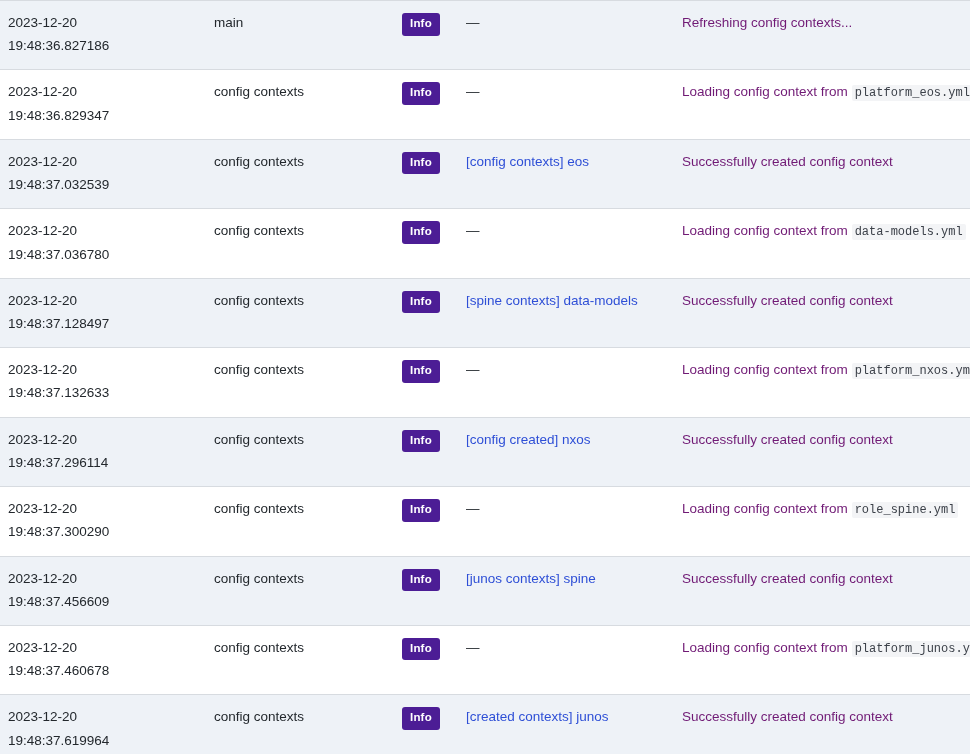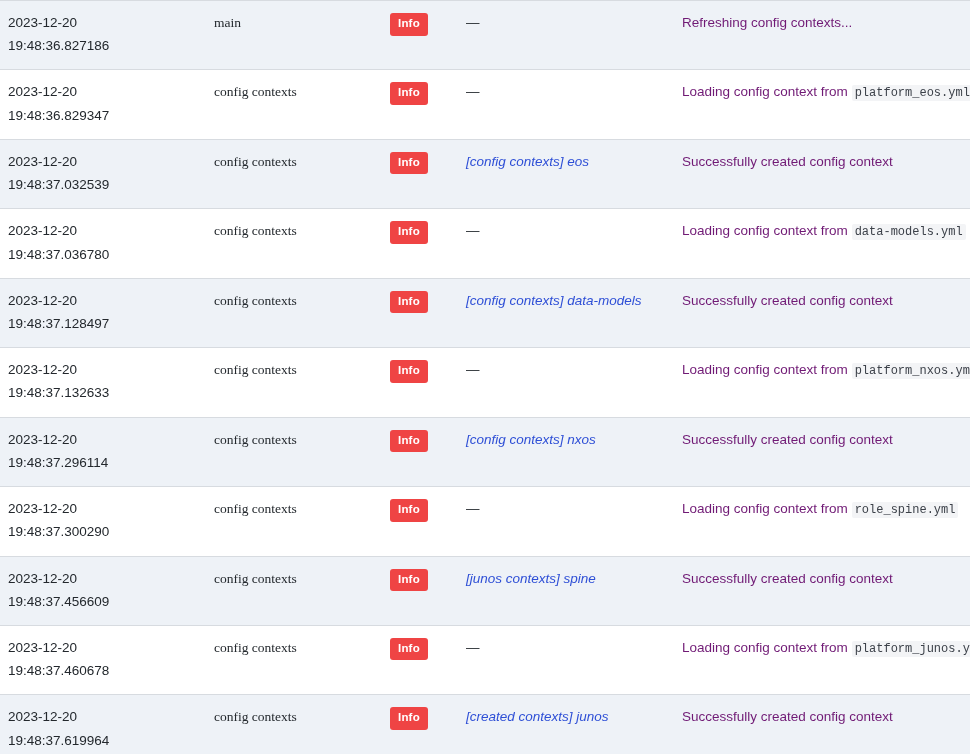--- a/index.html
+++ b/index.html
@@ -35,48 +35,47 @@
     padding: 10px 8px 12px 8px;
     line-height: 1.72;
   }
   td.col-time {
     width: 190px;
     padding-left: 10px;
     white-space: pre-line;
   }
   td.col-source {
     width: 160px;
-    font-family: Liberation Serif, serif;
   }
   td.col-level {
     width: 60px;
     padding-top: 12px;
   }
   td.col-object {
     width: 200px;
   }
   td.col-message {
     width: 346px;
     padding-right: 12px;
   }
   .badge {
     display: inline-block;
-    background: #ef4444;
+    background: #4c1d95;
     color: #ffffff;
     font-size: 11.5px;
     font-weight: bold;
     line-height: 1;
     padding: 5px 8px 6px 8px;
     border-radius: 3px;
     letter-spacing: 0.2px;
+    margin-left: 12px;
   }
   .obj-link {
     color: #2e4fd6;
     text-decoration: none;
-    font-style: italic;
   }
   .dash {
     color: #23282d;
   }
   .msg-text {
     color: #701a75;
   }
   .mono {
     font-family: "Liberation Mono", "DejaVu Sans Mono", monospace;
     font-size: 12px;
@@ -121,37 +120,37 @@
         <td class="col-source">config contexts</td>
         <td class="col-level"><span class="badge">Info</span></td>
         <td class="col-object"><span class="dash">—</span></td>
         <td class="col-message"><span class="msg-text">Loading config context from</span> <span class="mono">data-models.yml</span></td>
       </tr>
       <tr class="log-row even">
         <td class="col-time">2023-12-20
 19:48:37.128497</td>
         <td class="col-source">config contexts</td>
         <td class="col-level"><span class="badge">Info</span></td>
-        <td class="col-object"><a class="obj-link" href="#">[config contexts] data-models</a></td>
+        <td class="col-object"><a class="obj-link" href="#">[spine contexts] data-models</a></td>
         <td class="col-message"><span class="msg-text">Successfully created config context</span></td>
       </tr>
       <tr class="log-row odd">
         <td class="col-time">2023-12-20
 19:48:37.132633</td>
         <td class="col-source">config contexts</td>
         <td class="col-level"><span class="badge">Info</span></td>
         <td class="col-object"><span class="dash">—</span></td>
         <td class="col-message"><span class="msg-text">Loading config context from</span> <span class="mono">platform_nxos.yml</span></td>
       </tr>
       <tr class="log-row even">
         <td class="col-time">2023-12-20
 19:48:37.296114</td>
         <td class="col-source">config contexts</td>
         <td class="col-level"><span class="badge">Info</span></td>
-        <td class="col-object"><a class="obj-link" href="#">[config contexts] nxos</a></td>
+        <td class="col-object"><a class="obj-link" href="#">[config created] nxos</a></td>
         <td class="col-message"><span class="msg-text">Successfully created config context</span></td>
       </tr>
       <tr class="log-row odd">
         <td class="col-time">2023-12-20
 19:48:37.300290</td>
         <td class="col-source">config contexts</td>
         <td class="col-level"><span class="badge">Info</span></td>
         <td class="col-object"><span class="dash">—</span></td>
         <td class="col-message"><span class="msg-text">Loading config context from</span> <span class="mono">role_spine.yml</span></td>
       </tr>

